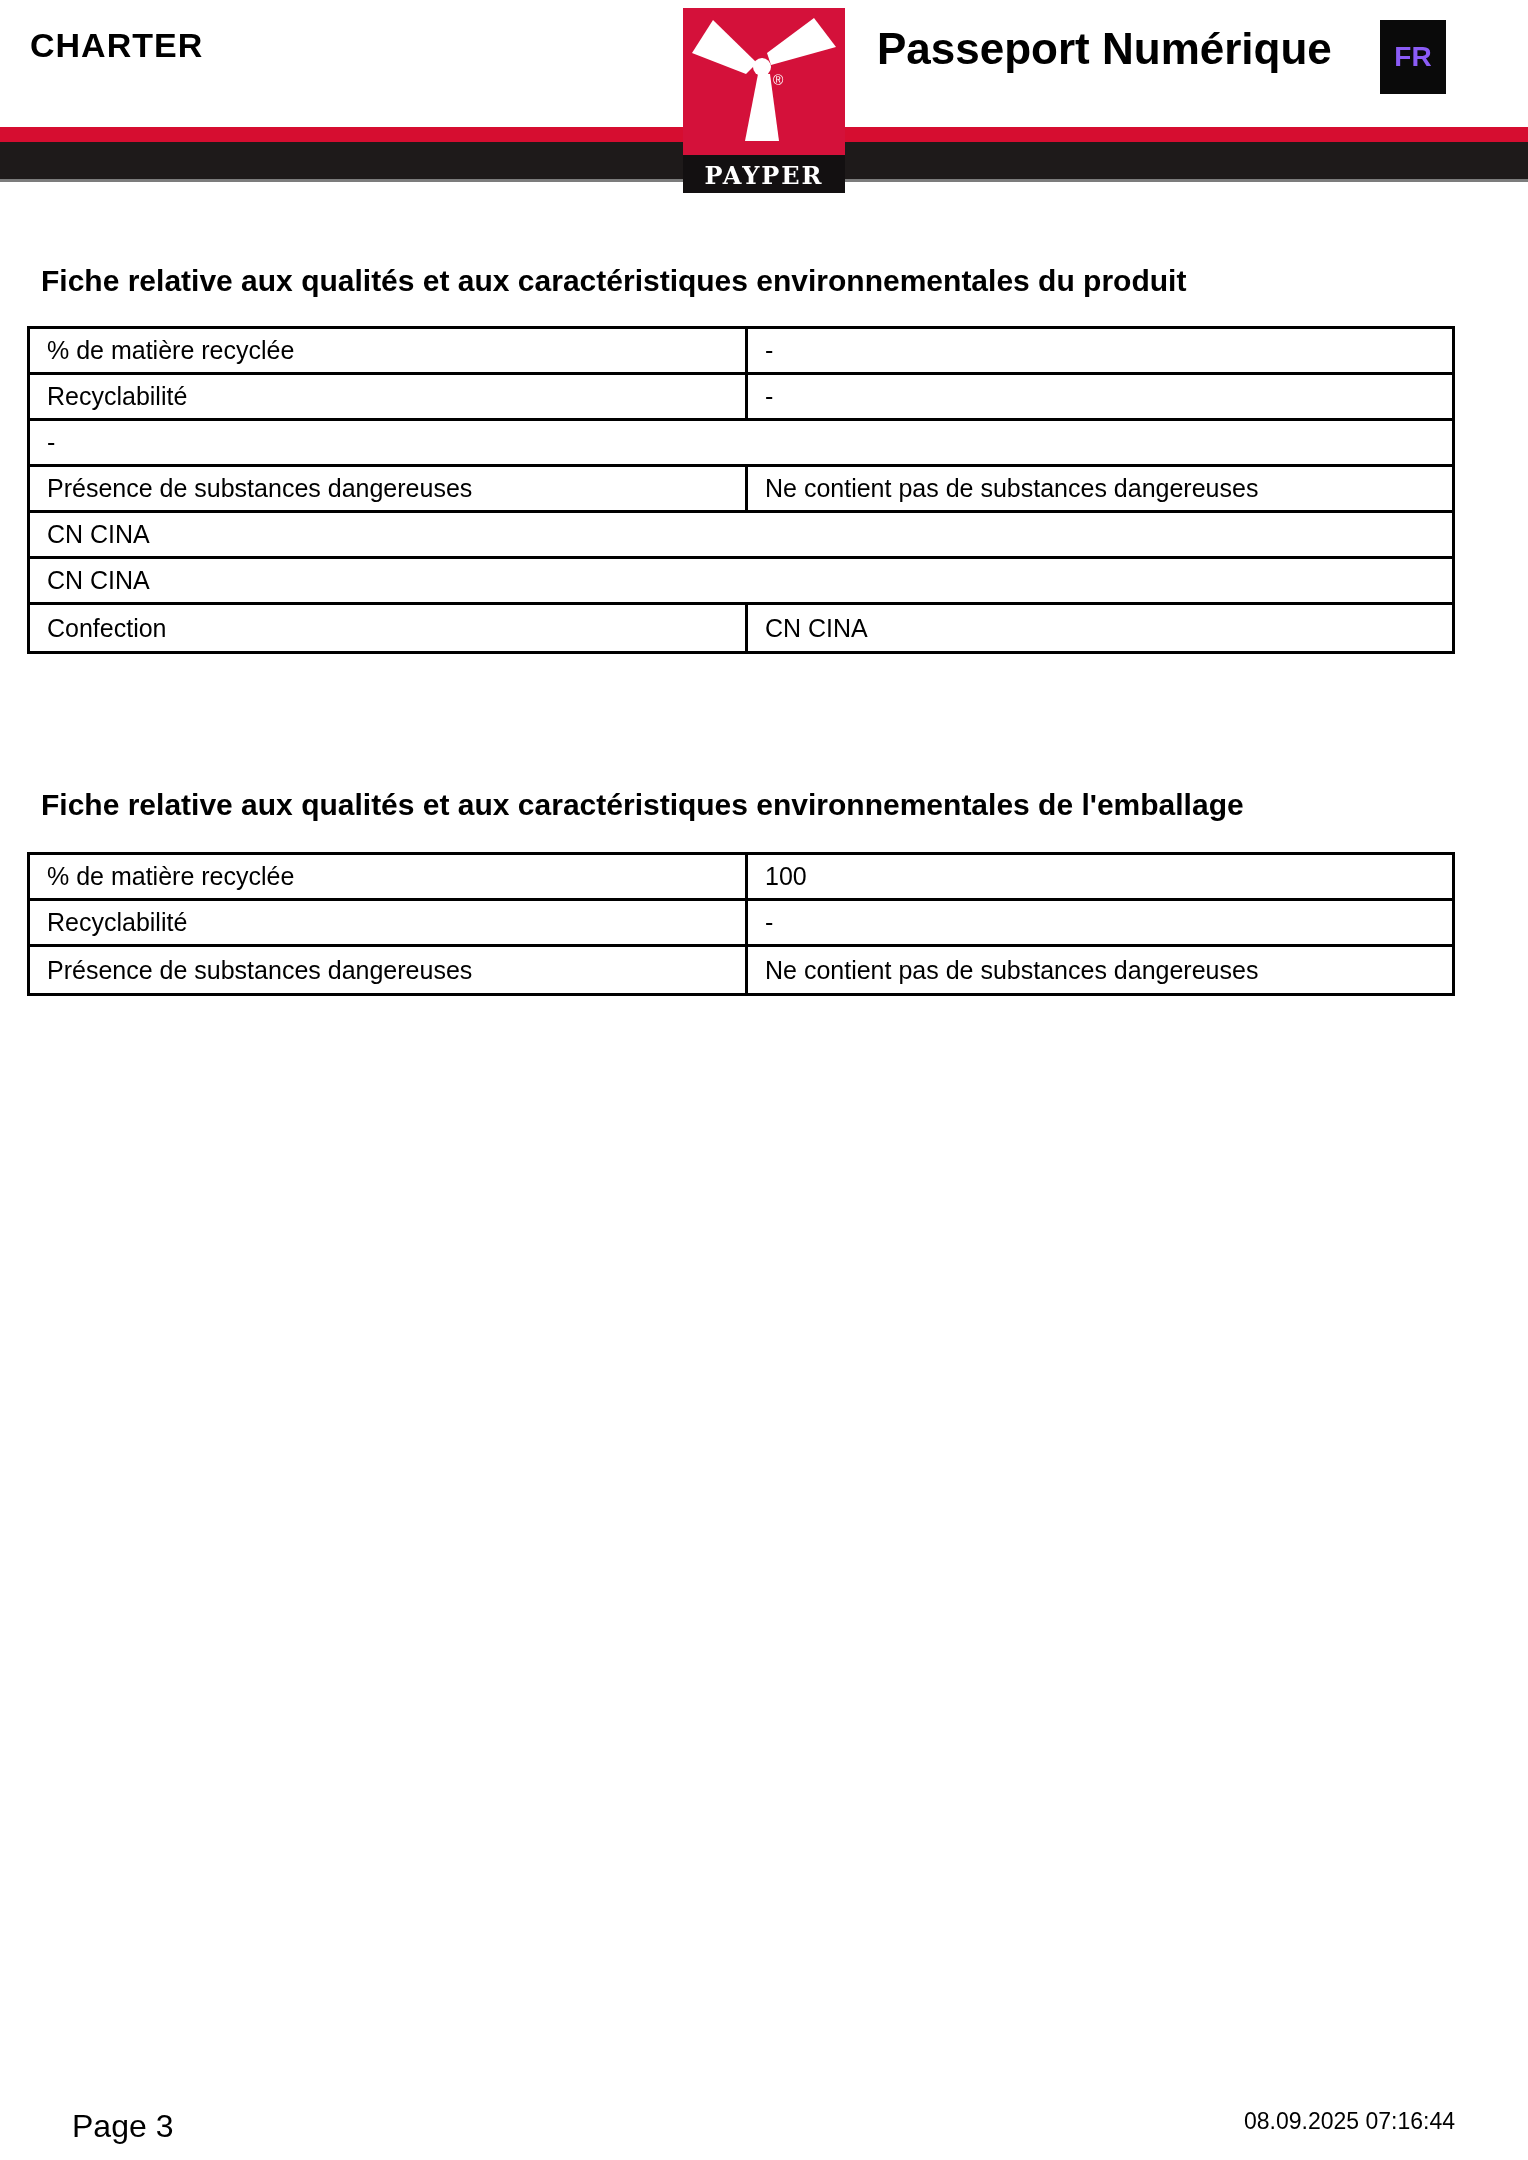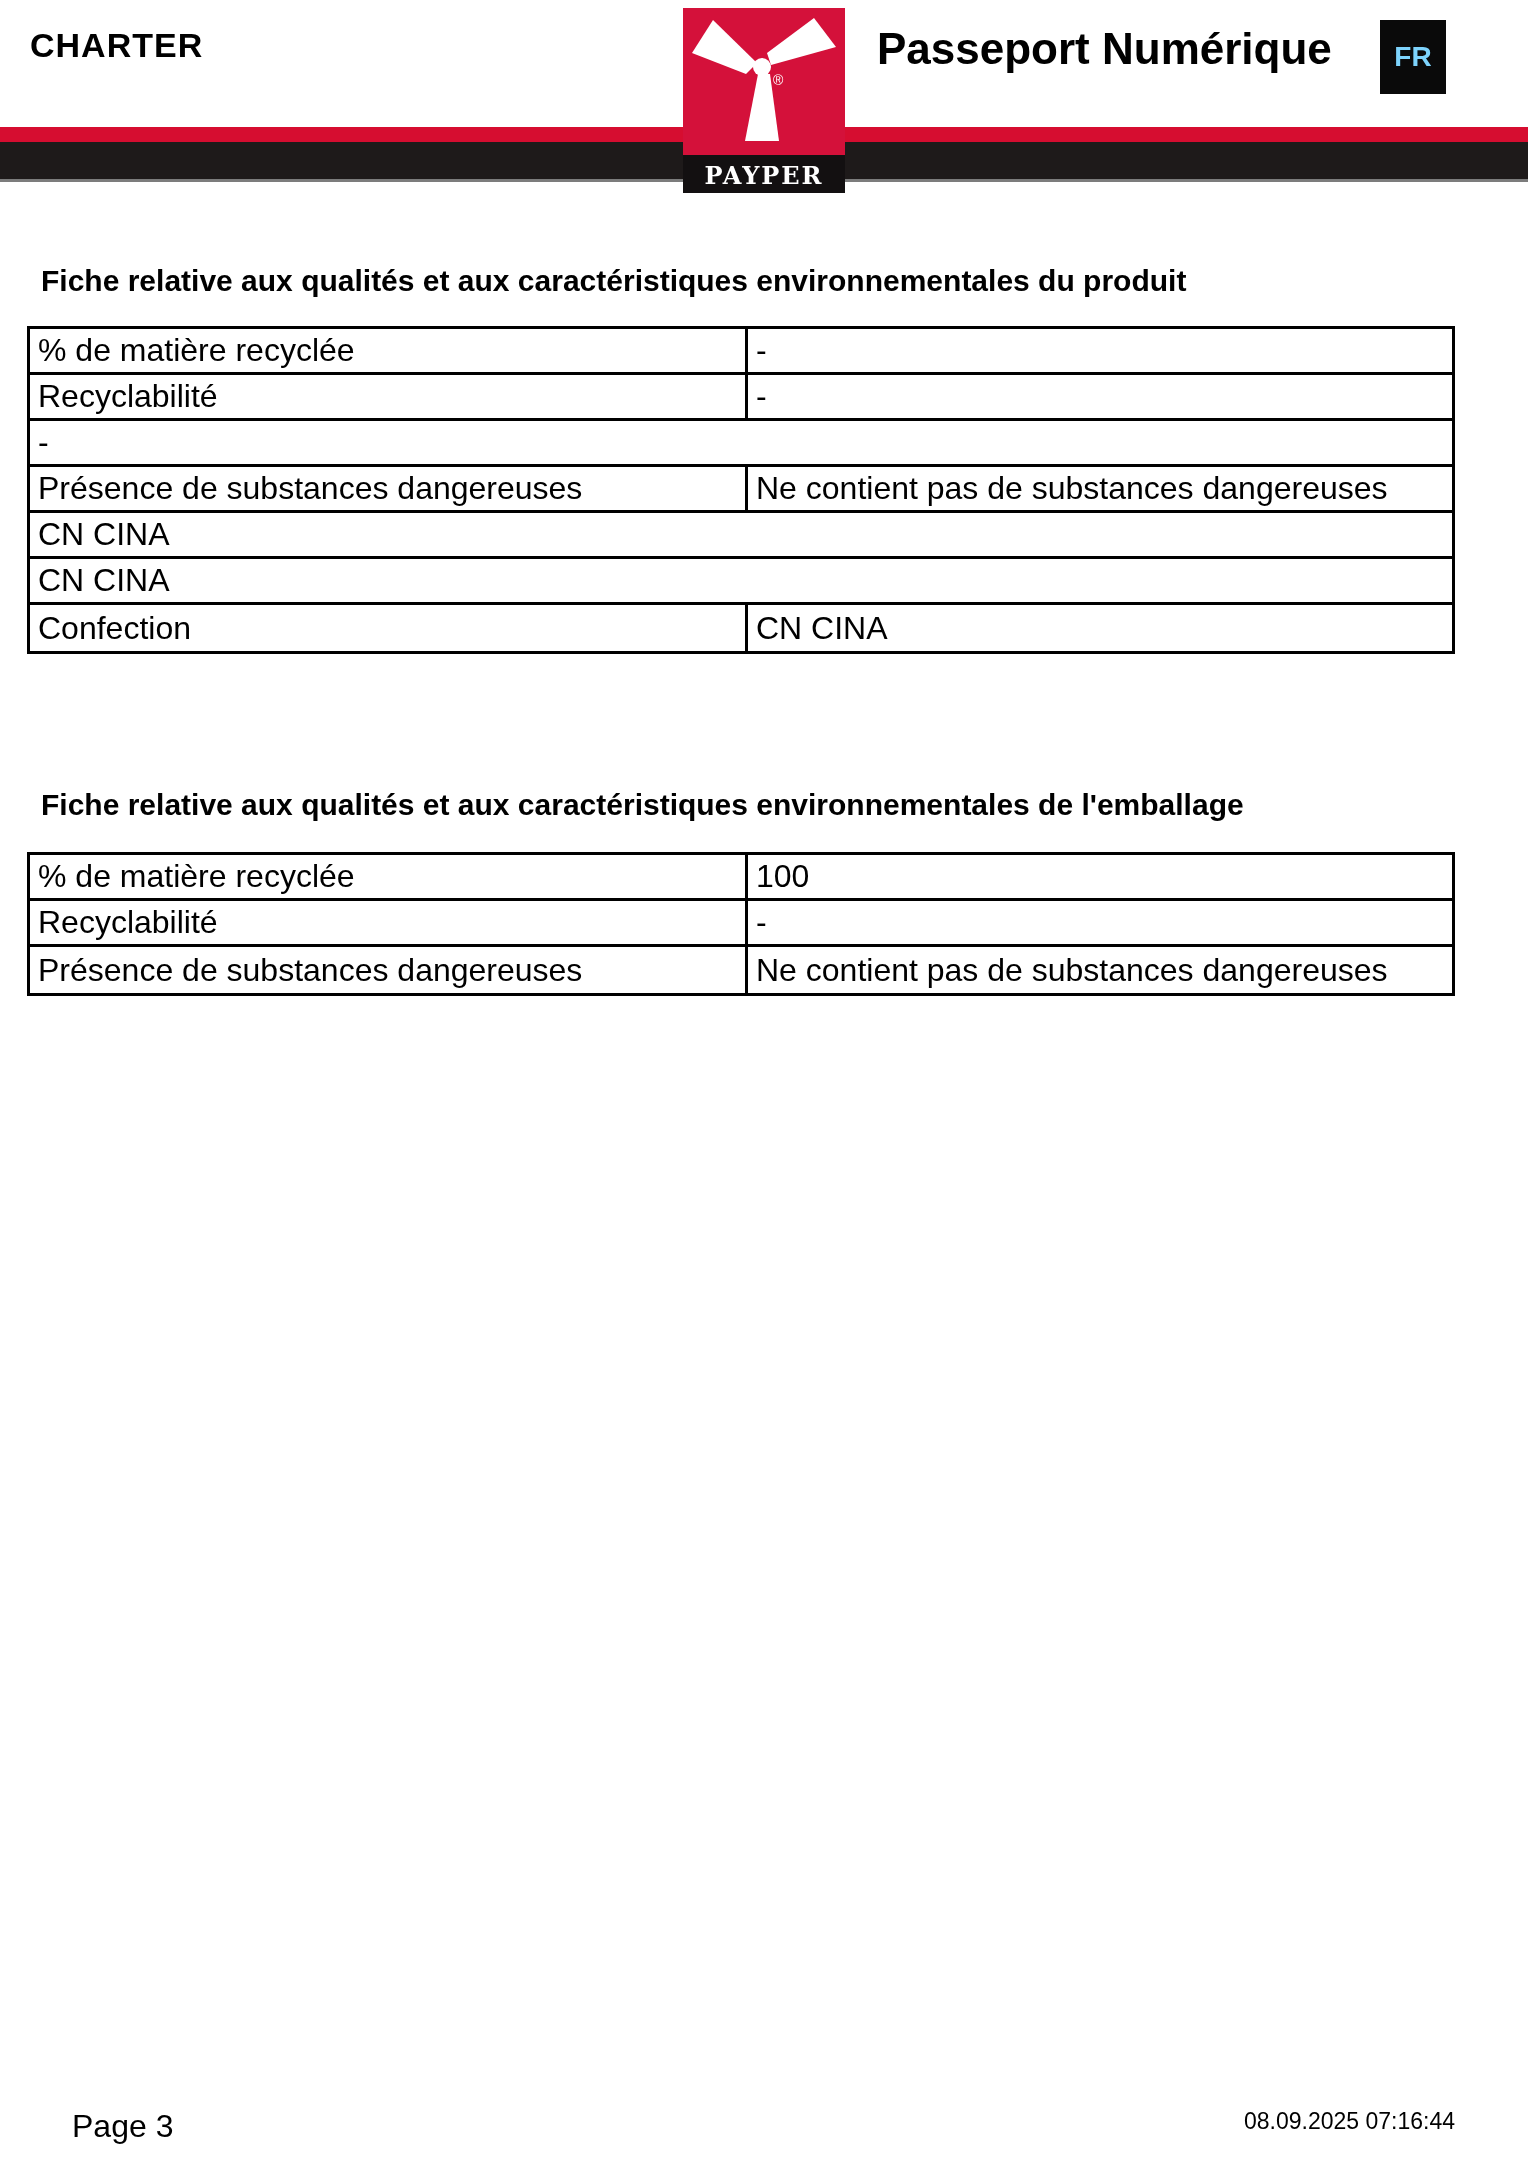--- a/index.html
+++ b/index.html
@@ -9,33 +9,33 @@
   
   .charter{position:absolute;left:30px;top:26px;font-size:34px;font-weight:700;letter-spacing:1px;}
   .stripe-red{position:absolute;left:0;top:127px;width:1528px;height:15px;background:var(--stripe-red,#d60d30);}
   .stripe-black{position:absolute;left:0;top:142px;width:1528px;height:37px;background:var(--header-black,#1e1a1a);
                 border-bottom:3px solid #7c7c7c;}
   .logo{position:absolute;left:683px;top:8px;width:162px;height:185px;}
   .logo-red{fill:var(--brand-red,#d4113a);}
   .logo-band{fill:#131011;}
   .doc-title{position:absolute;left:877px;top:24px;font-size:44px;font-weight:700;white-space:nowrap;}
   .lang-badge{position:absolute;left:1380px;top:20px;width:66px;height:74px;background:var(--badge-black,#0a0a0a);
-              color:#7dd3fc;font-size:28px;font-weight:700;display:flex;align-items:center;justify-content:center;}
+              color:#8b5cf6;font-size:28px;font-weight:700;display:flex;align-items:center;justify-content:center;}
 
   
   .section-title{position:absolute;left:33px;margin:8px;font-size:30px;font-weight:700;white-space:nowrap;}
   #sec0-title{top:256px;}
   #sec1-title{top:780px;}
 
   .dtable{position:absolute;left:27px;width:1428px;border:3px solid #000;box-sizing:border-box;background:#fff;}
   #table0{top:326px;}
   #table1{top:852px;}
   .trow{display:flex;height:46px;border-bottom:3px solid #000;box-sizing:border-box;}
   .trow:last-child{border-bottom:none;}
-  .tcell{display:flex;align-items:center;font-size:32px;box-sizing:border-box;padding-left:8px;
+  .tcell{display:flex;align-items:center;font-size:25px;box-sizing:border-box;padding-left:17px;
          white-space:nowrap;overflow:hidden;}
   .tlabel{width:718px;border-right:3px solid #000;}
   .tvalue{flex:1;}
 
   
   .page-number{position:absolute;left:72px;top:2108px;font-size:32px;}
   .timestamp{position:absolute;right:73px;top:2108px;font-size:23px;}
 </style>
 </head>
 <body>

